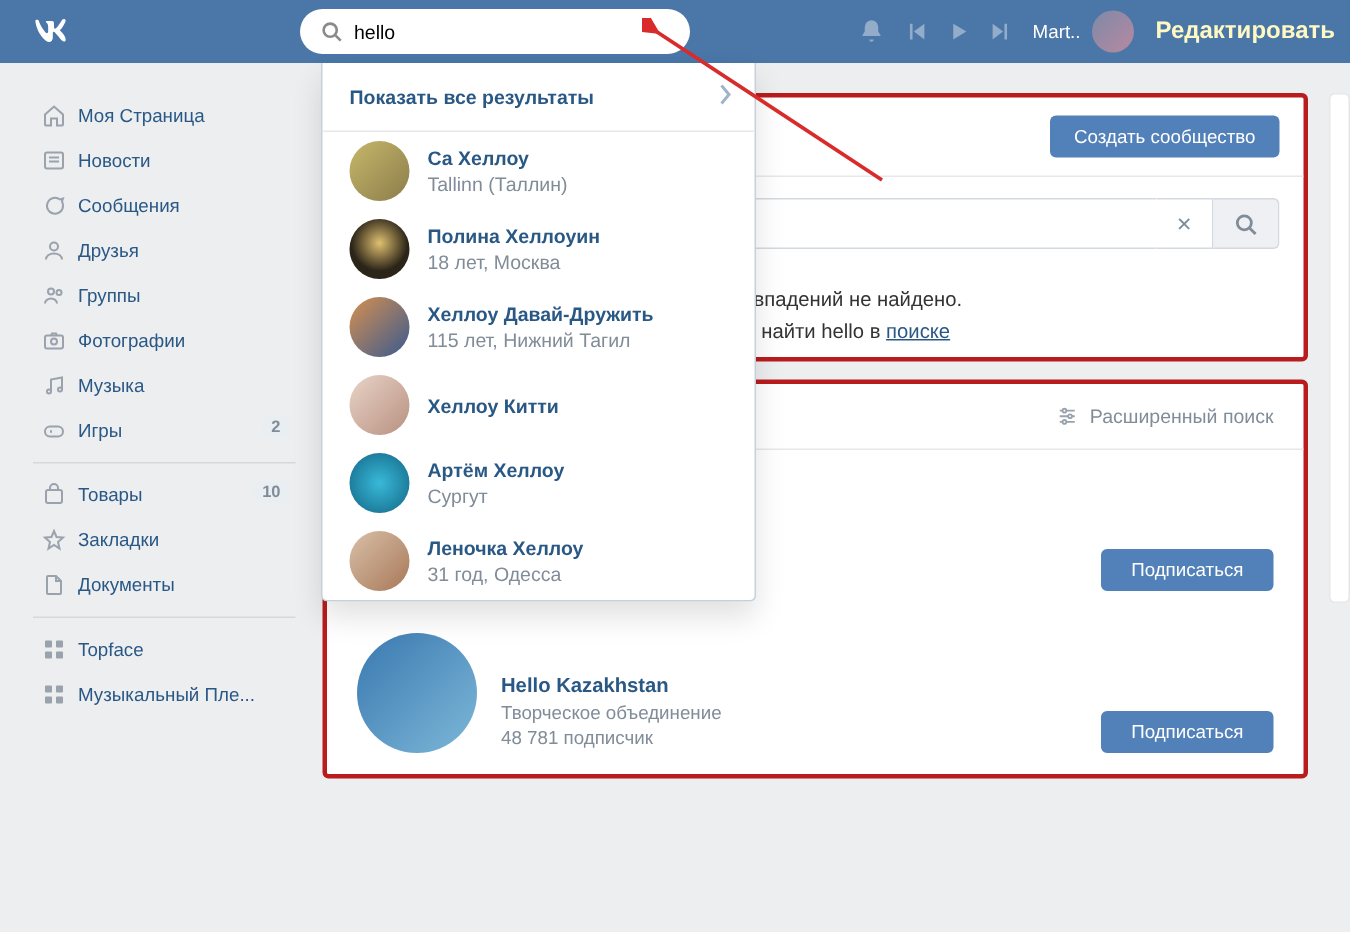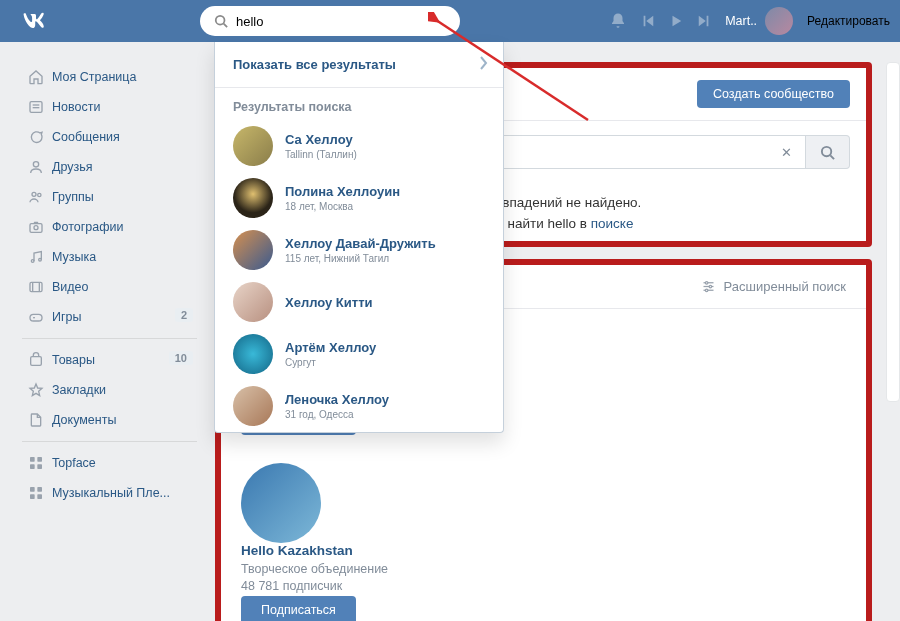--- a/index.html
+++ b/index.html
@@ -11,64 +11,64 @@
   .logo { width: 28px; height: 20px; margin-right: 150px; }
   .logo svg { width: 100%; height: 100%; }
   .search-wrap { position: relative; }
   .search-box { width: 260px; height: 30px; background: #fff; border-radius: 15px; display: flex; align-items: center; padding: 0 14px; }
   .search-box .sicon { color: #8a8a8a; margin-right: 8px; display:flex;align-items:center;}
   .search-box input { border: none; outline: none; font-size: 13px; flex: 1; background: transparent; }
   .header-right { margin-left: auto; display: flex; align-items: center; gap: 14px; color: #fff; }
   .hicon { color: #92acc9; display:flex; align-items:center; cursor:pointer;}
   .user-area { display:flex; align-items:center; gap:8px; color:#fff; font-size:12.5px; }
   .avatar-sm { width:28px; height:28px; border-radius:50%; background: linear-gradient(135deg,#7e8aa8 0%, #b888a0 100%); }
-  .edit-btn { color:#000000; font-weight:400; font-size:12px; }
+  .edit-btn { color:#fef9c3; font-weight:700; font-size:16px; }
 
   
   .page { display:flex; padding: 20px 0 0 22px; }
   .sidebar { width: 175px; }
   .sidebar .nav-item { display:flex; align-items:center; height:30px; padding:0 6px; color:#2a5885; font-size:12.5px; border-radius:4px; cursor:pointer; position:relative;}
   .sidebar .nav-item .nicon { width:24px; color:#99a2ad; display:flex; align-items:center;}
   .sidebar .nav-item .badge { position:absolute; right:4px; top:6px; background:#e9eef2; color:#818c99; font-size:11px; font-weight:600; padding:1px 6px; border-radius:3px;}
   .sidebar .sep { height:1px; background:#d7d8d9; margin:6px 0;}
   
   .main { flex:1; padding:0 12px 0 18px; position:relative;}
-  .main-card { background:#fff; border:6px solid #b91c1c; border-radius:4px; margin-bottom:12px; }
+  .main-card { background:#fff; border:3px solid #b91c1c; border-radius:4px; margin-bottom:12px; }
   .create-head { display:flex; justify-content:flex-end; padding:12px 16px; border-bottom:1px solid #e7e8ec; }
   .btn-primary { background:#5181b8; color:#fff; padding:7px 16px; border-radius:4px; font-size:12.5px; font-weight:500; cursor:pointer; }
   .search-row { display:flex; padding:14px 16px; gap:0;}
   .text-input { flex:1; height:34px; border:1px solid #d3d9de; border-right:none; border-radius:4px 0 0 4px; padding:0 10px; font-size:13px;}
   .clear-btn { width:38px; height:34px; border-top:1px solid #d3d9de; border-bottom:1px solid #d3d9de; border-left:none; border-right:1px solid #d3d9de; background:#fff; color:#818c99; display:flex;align-items:center;justify-content:center;}
   .search-btn { width:44px; height:34px; background:#eef0f3; border:1px solid #d3d9de; border-left:none; border-radius:0 4px 4px 0; display:flex;align-items:center;justify-content:center; color:#818c99;}
   .no-results { text-align:center; padding:12px 0 10px; color:#333; font-size:13.5px;}
   .no-results .sub { margin-top:6px;}
-  .no-results .link { color:#2a5885;}
+  .no-results .link { color:#2a5885;text-decoration:underline;}
   
   .adv-row { display:flex; justify-content:flex-end; padding:14px 20px; border-bottom:1px solid #e7e8ec; align-items:center; gap:8px; color:#818c99; font-size:13px;}
   .adv-row .ticon { color:#99a2ad; display:flex;align-items:center;}
   
-  .community-row { display:flex; align-items:flex-start; padding:14px 20px;flex-direction:column; }
+  .community-row { display:flex; align-items:flex-end; padding:14px 20px; }
   .community-row .cimg { width:80px; height:80px; border-radius:50%; margin-right:16px; flex-shrink:0;}
   .community-row .cinfo { flex:1;}
   .community-row .cname { color:#2a5885; font-weight:600; font-size:13.5px; margin-bottom:4px;}
   .community-row .cmeta { color:#818c99; font-size:12.5px; margin-bottom:3px;}
   .btn-sub { background:#5181b8; color:#fff; padding:7px 20px; border-radius:4px; font-size:12.5px; font-weight:500; cursor:pointer;}
   
   .right-rail { width:14px; background:#fff; border:1px solid #e5e7e9; border-radius:4px; height:340px; margin-left:2px;}
   
   
   .dropdown { position:absolute; left:214px; top:42px; width:290px; background:#fff; border:1px solid #c5d0db; border-top:none; border-radius:0 0 4px 4px; box-shadow: 0 10px 20px rgba(0,0,0,.12); z-index:20;}
   .dd-head { display:flex; align-items:center; justify-content:space-between; padding:14px 14px 14px 18px; color:#2a5885; font-weight:700; font-size:13px; border-bottom:1px solid #e7e8ec;}
   .dd-head .chev { color:#9eb4c9;}
   .dd-label { padding:12px 18px 6px; color:#818c99; font-weight:600; font-size:12.5px;}
   .dd-item { display:flex; align-items:center; padding:6px 18px;}
   .dd-item .aimg { width:40px; height:40px; border-radius:50%; margin-right:12px; flex-shrink:0;}
   .dd-item .aname { color:#2a5885; font-weight:600; font-size:13px;}
   .dd-item .aname .hl { font-weight:700;}
-  .dd-item .ameta { color:#818c99; font-size:10px; margin-top:2px;}
+  .dd-item .ameta { color:#818c99; font-size:13px; margin-top:2px;}
   
   
   .av0{background:linear-gradient(135deg,#c7b76a,#8a7d4a);}
   .av1{background:radial-gradient(circle at 50% 40%, #e0c070 0%, #2b2418 60%);}
   .av2{background:linear-gradient(180deg,#1a1a1a 30%,#e8e8e8 30%);}
   .av3{background:linear-gradient(135deg,#d69050,#3a5a8f);}
   .av4{background:radial-gradient(circle,#39b9d8 0%,#1e7e9e 70%);}
   .av5{background:linear-gradient(135deg,#e8d4c8,#b89080);}
   .av6{background:linear-gradient(135deg,#d8c0a8,#a87858);}
   .cimg0{background:linear-gradient(180deg,#5a7a9a 0%, #5aa578 70%);}
@@ -126,21 +126,20 @@
   </div>
 </div>
 
 <div class="dropdown">
   <div class="dd-head">
     <span>Показать все результаты</span>
     <span class="chev"><svg width="10" height="14" viewBox="0 0 8 14" fill="none" stroke="currentColor" stroke-width="2">
           <path d="M1 1l5 6-5 6"></path>
         </svg></span>
   </div>
-  <div class="dd-label">Результаты поиска</div>
 
   <div class="dd-item">
     <div class="aimg av0"></div>
     <div>
       <div class="aname"><span>Са </span><span class="hl">Хеллоу</span><span></span></div>
       <div class="ameta">Tallinn (Таллин)</div>
     </div>
   </div>
   <div class="dd-item">
     <div class="aimg av1"></div>
@@ -246,29 +245,20 @@
       </div>
     <div class="nav-item">
         <span class="nicon">
           <svg width="16" height="16" viewBox="0 0 24 24" fill="none" stroke="currentColor" stroke-width="2">
             <path d="M9 18V6l11-2v12"></path>
             <circle cx="7" cy="18" r="2"></circle>
             <circle cx="18" cy="16" r="2"></circle>
           </svg>
         </span>
         <span>Музыка</span>
-      </div>
-    <div class="nav-item">
-        <span class="nicon">
-          <svg width="16" height="16" viewBox="0 0 24 24" fill="none" stroke="currentColor" stroke-width="2">
-            <rect x="3" y="5" width="18" height="14" rx="2"></rect>
-            <path d="M7 5v14M17 5v14"></path>
-          </svg>
-        </span>
-        <span>Видео</span>
       </div>
     <div class="nav-item">
         <span class="nicon">
           <svg width="16" height="16" viewBox="0 0 24 24" fill="none" stroke="currentColor" stroke-width="2">
             <rect x="3" y="8" width="18" height="10" rx="5"></rect>
             <line x1="8" y1="13" x2="10" y2="13"></line>
             <line x1="9" y1="12" x2="9" y2="14"></line>
           </svg>
         </span>
         <span>Игры</span>

